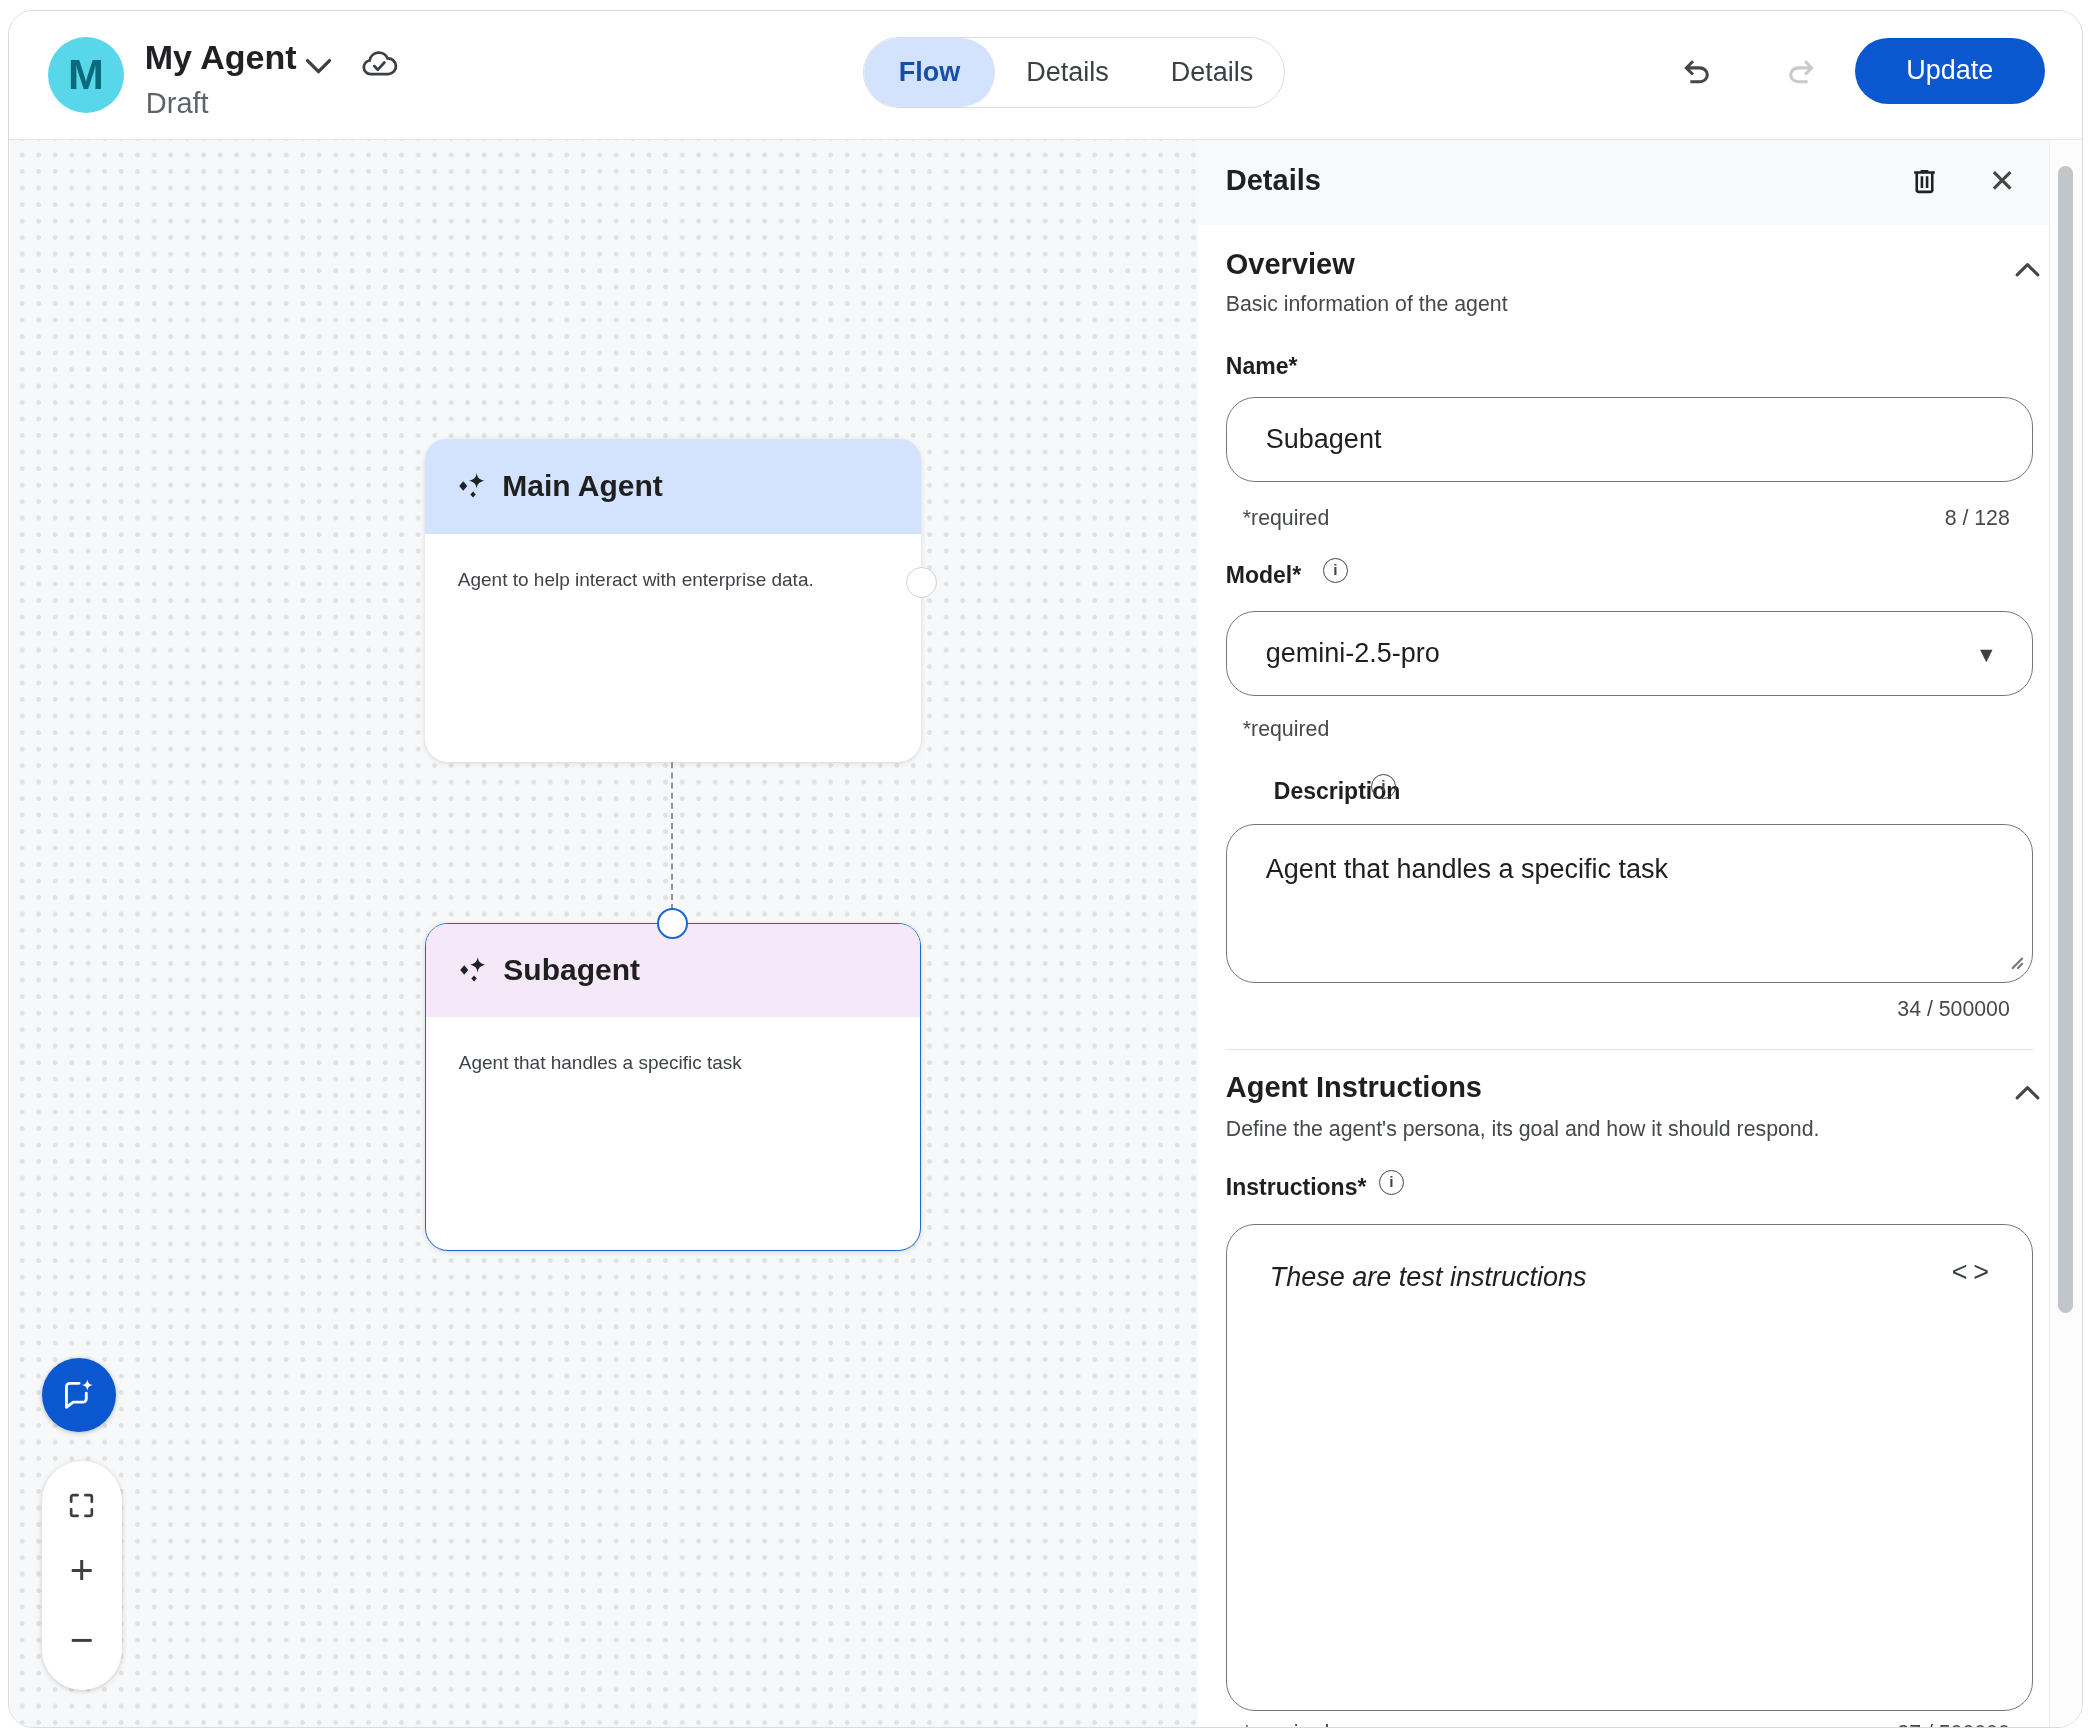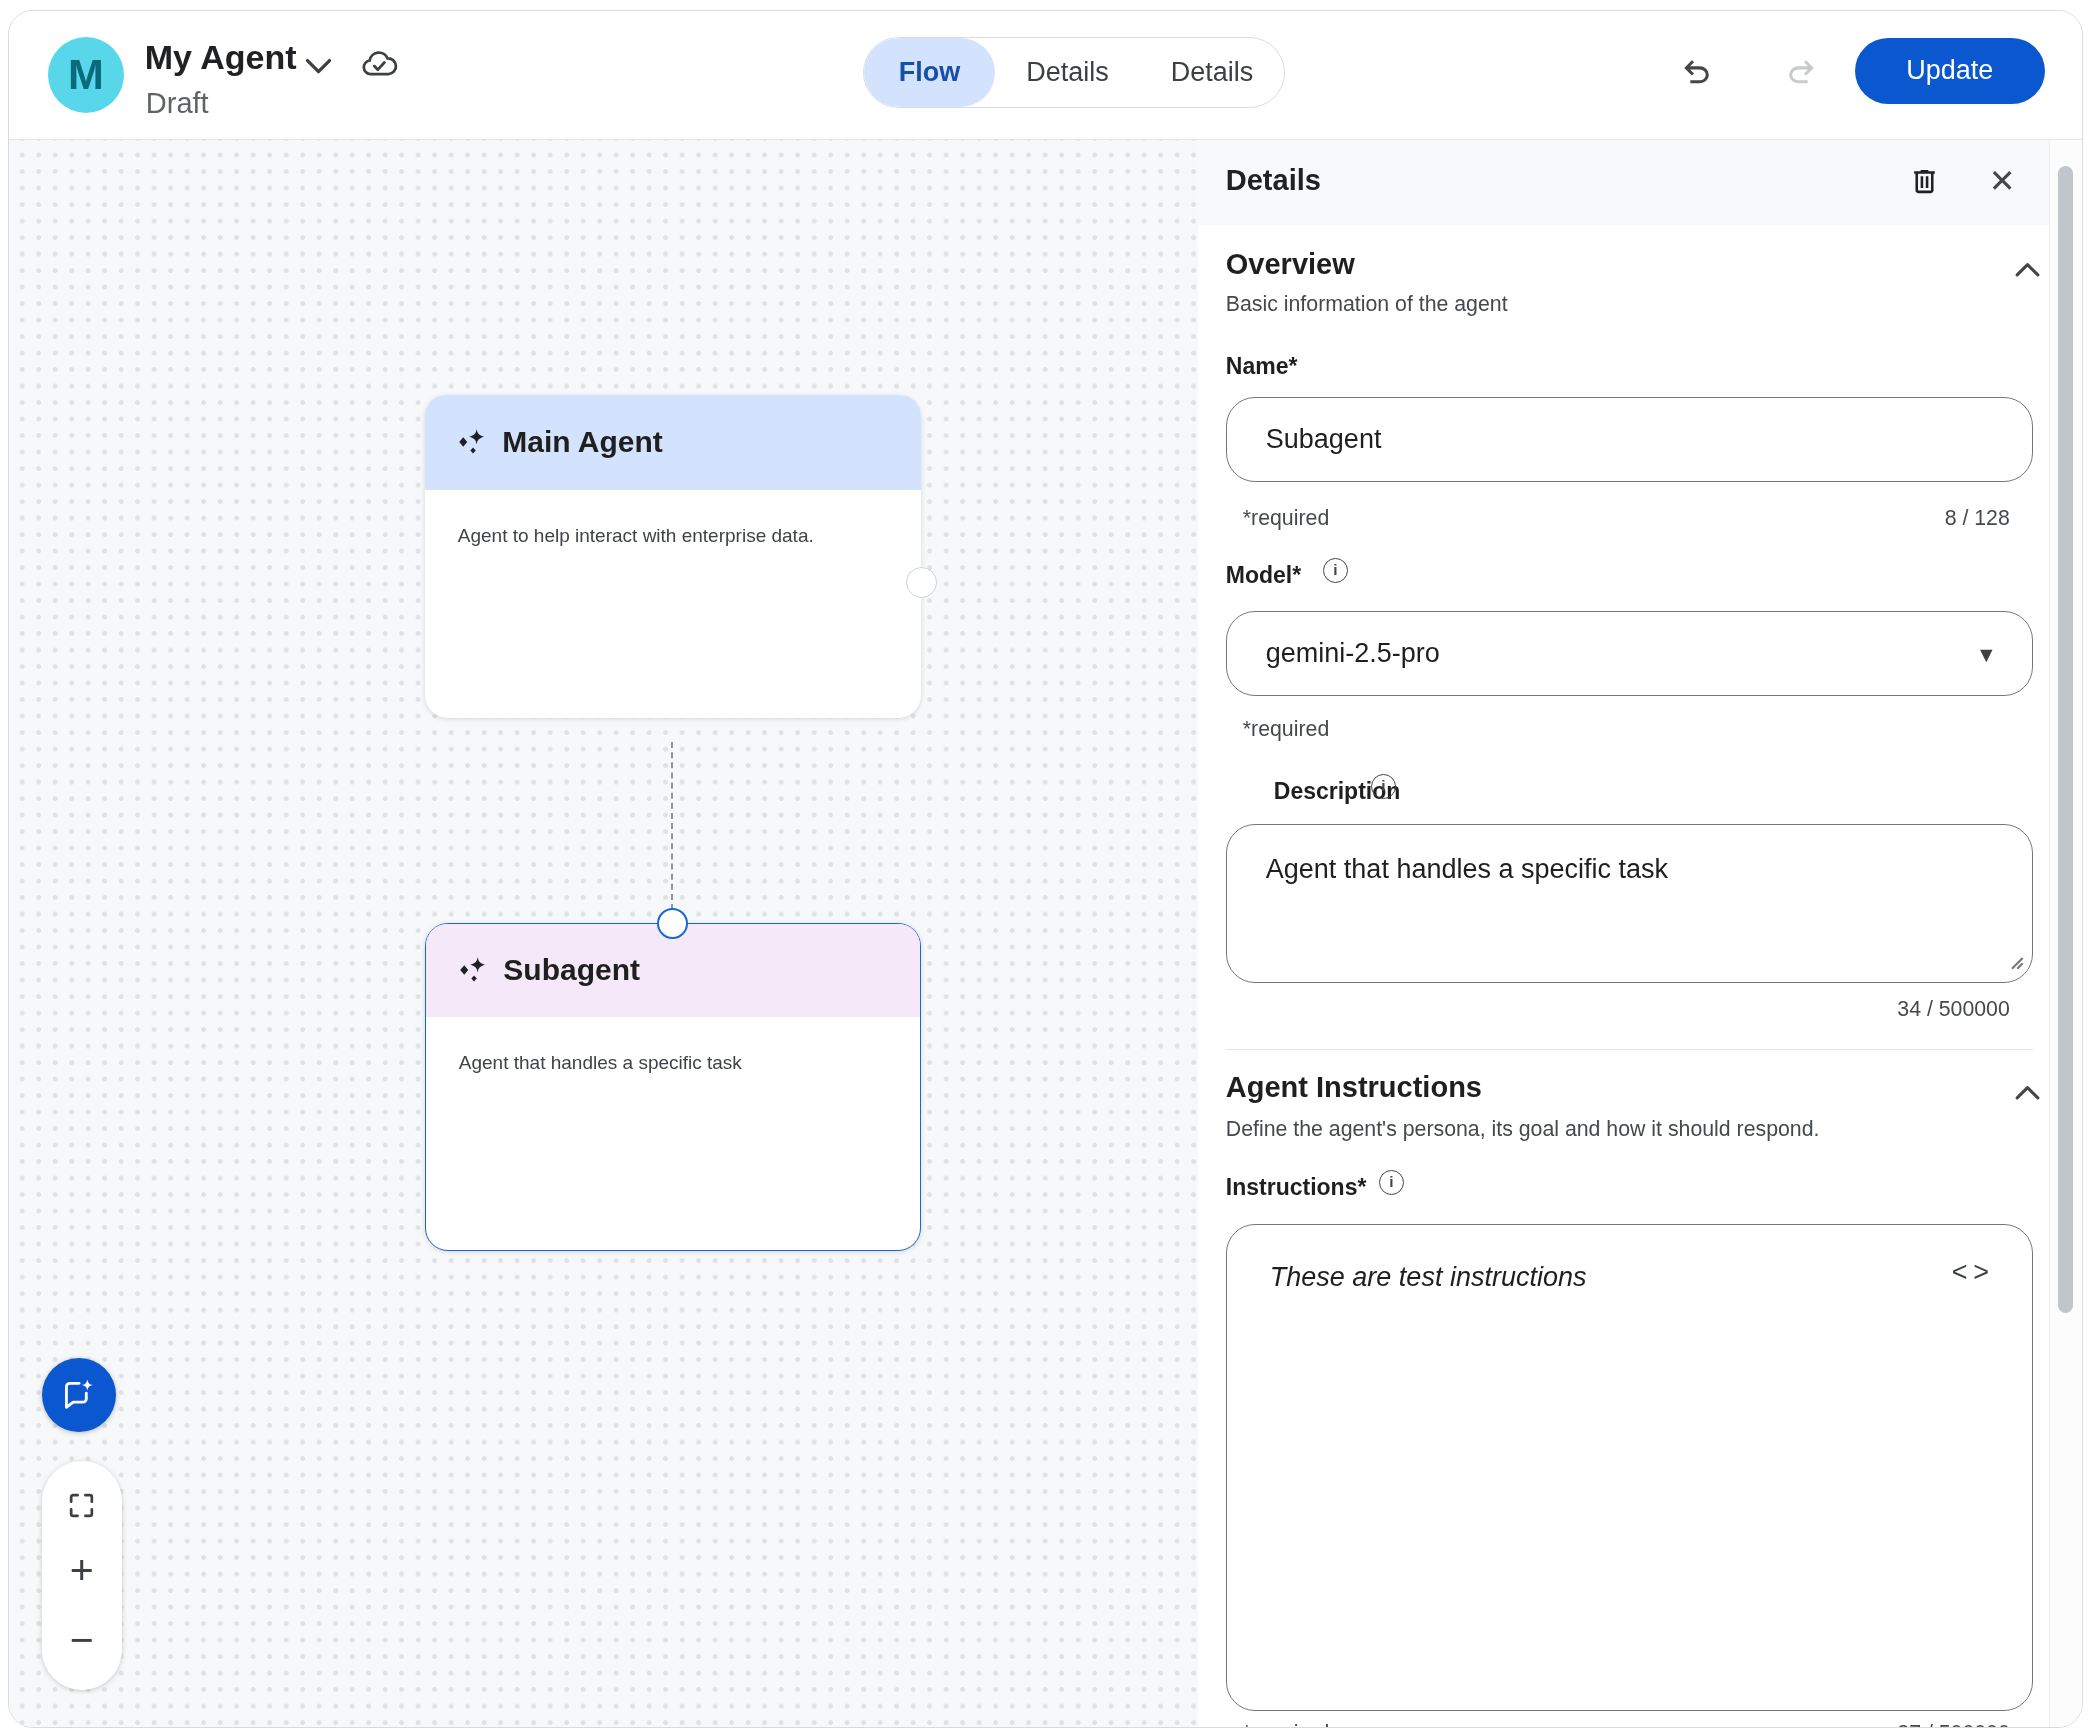--- a/index.html
+++ b/index.html
@@ -29,21 +29,21 @@
   .redo { left:1774px; top:43px; }
   .update-btn { left:1846px; top:27px; width:190px; height:66px; border-radius:33px; background:#0b57d0;
                 color:#fff; font-size:27px; font-weight:500; display:flex; align-items:center; justify-content:center; }
 
   
   .canvas { left:0; top:129px; width:1189px; height:1588px; background:#f7f8f9;
             background-image:radial-gradient(circle,#dfe1e4 2.1px,transparent 2.7px);
             background-size:16.5px 16.5px; background-position:4.9px 6.8px; }
   .edge { left:662px; top:731px; height:168px; width:0; border-left:2.9px dashed #8f949a; }
   .node { width:496px; border-radius:23px; background:#fff; box-shadow:0 1px 4.9px rgba(60,64,67,.18); }
-  .node-main { left:416px; top:384px; height:323px; }
+  .node-main { left:416px; top:428px; height:323px; }
   .node-sub  { left:416px; top:912px; height:328px; border:1.9px solid #1967d2; }
   .node-hd { height:95px; border-radius:21.3px 21.3px 0 0; display:flex; align-items:center; padding-left:31px; gap:15.5px; }
   .hd-blue { background:#d3e3fd; }
   .hd-purple { background:#f5e8f8; height:93px; }
   .node-title { font-size:30px; font-weight:600; color:#1f1f1f; }
   .node-body { padding:27px 33px; font-size:19px; line-height:37px; color:#3f4348; }
   .handle { width:31px; height:31px; border-radius:50%; background:#fff; border:1.9px solid #ccd3de; }
   .handle-right { left:897px; top:556px; }
   .handle-top { left:648px; top:897px; border:2.9px solid #1967d2; z-index:3; }
 

